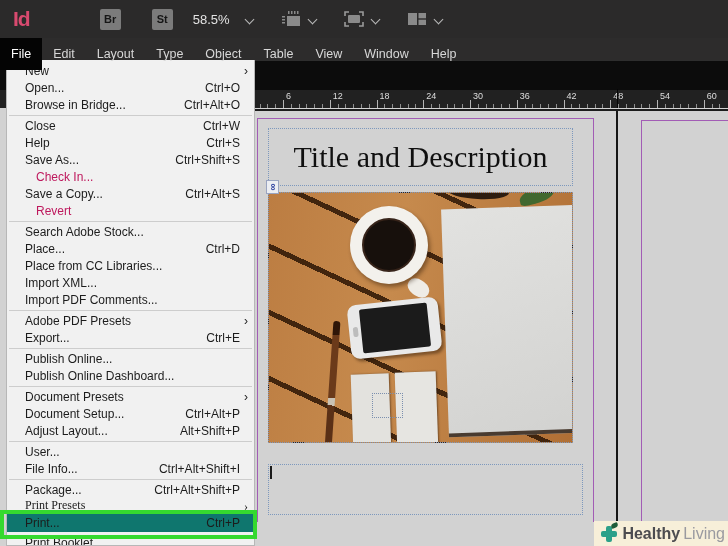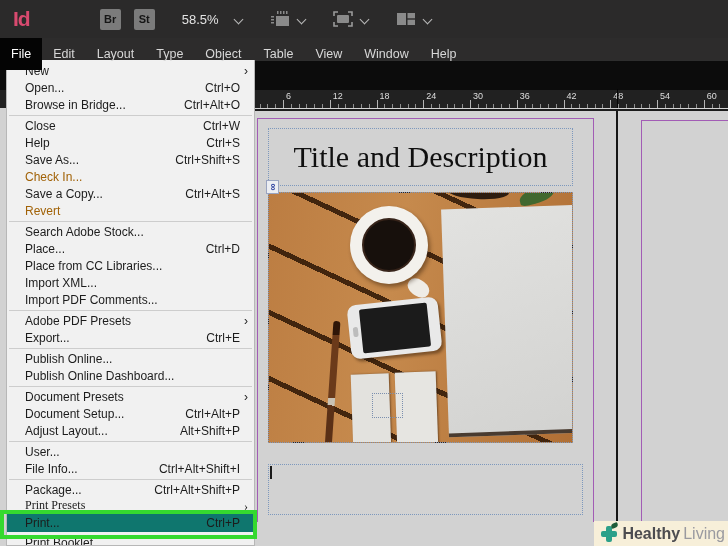--- a/index.html
+++ b/index.html
@@ -13,22 +13,22 @@
   .app-bar{
     position:absolute;left:0;top:0;width:728px;height:38px;
     background:#2b2a2a;display:flex;align-items:center;z-index:70;
   }
   .id-logo{font-weight:bold;font-size:21px;color:#d84a6f;margin-left:13px;letter-spacing:-1px;}
   .sq-btn{
     width:21px;height:21px;background:#7b7b7b;color:#161616;border-radius:2px;
     font-size:11px;font-weight:bold;display:flex;align-items:center;justify-content:center;
   }
   .sq-btn.br{margin-left:70px;}
-  .sq-btn.st{margin-left:13px;}
-  .zoom-val{color:#e3e3e3;font-size:13px;margin-left:27px;text-align:right;}
+  .sq-btn.st{margin-left:31px;}
+  .zoom-val{color:#e3e3e3;font-size:13px;margin-left:20px;text-align:right;}
   .chev{
     width:8px;height:8px;display:inline-block;position:relative;margin-left:16px;
   }
   .chev::before{
     content:"";position:absolute;left:0;top:1px;width:6px;height:6px;
     border-right:1.5px solid #b9b9b9;border-bottom:1.5px solid #b9b9b9;
     transform:rotate(45deg);
   }
   .tb-icon{margin-left:26px;display:flex;align-items:center;}
   .tb-icon svg{display:block;}
@@ -97,21 +97,21 @@
   
   .file-menu{
     position:absolute;left:6px;top:60px;width:249px;height:486px;z-index:40;
     background:#f1f1f1;border:1px solid #b7b7b7;border-top:none;box-sizing:border-box;
     padding-top:2px;overflow:hidden;font-size:12px;color:#1c1c1c;
   }
   .mi{height:17px;display:flex;align-items:center;box-sizing:border-box;}
   .mi .lbl{margin-left:18px;white-space:nowrap;}
   .mi .sc{margin-left:auto;margin-right:14px;white-space:nowrap;}
   .mi .arrow{margin-left:auto;margin-right:6px;color:#1c1c1c;font-size:12px;line-height:1;}
-  .mi.disabled{color:#a16207;}
+  .mi.disabled{color:#be185d;padding-left:11px;}
   .mi.pp{height:15px;font-family:Liberation Serif, serif;}
   .mi.hl{height:19px;background:#0f766e;}
   .mi.booklet{height:17px;padding-top:5px;}
   .sep{height:4px;position:relative;}
   .sep::after{content:"";position:absolute;left:2px;right:2px;top:2px;height:1px;background:#cdcdcd;}
   
   .green-box{
     position:absolute;left:0;top:510px;width:257px;height:29px;z-index:60;
     border:4px solid #35d92f;box-sizing:border-box;pointer-events:none;
   }

